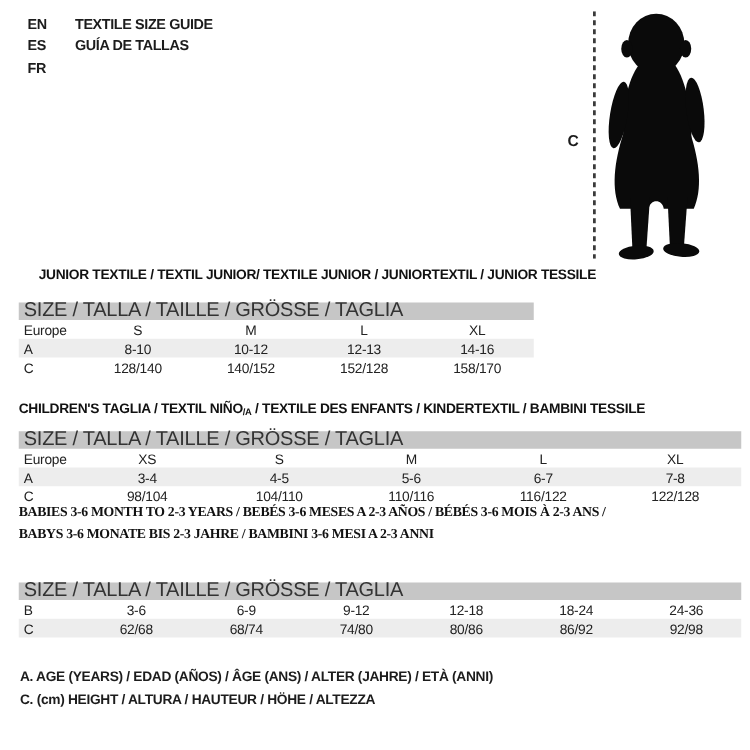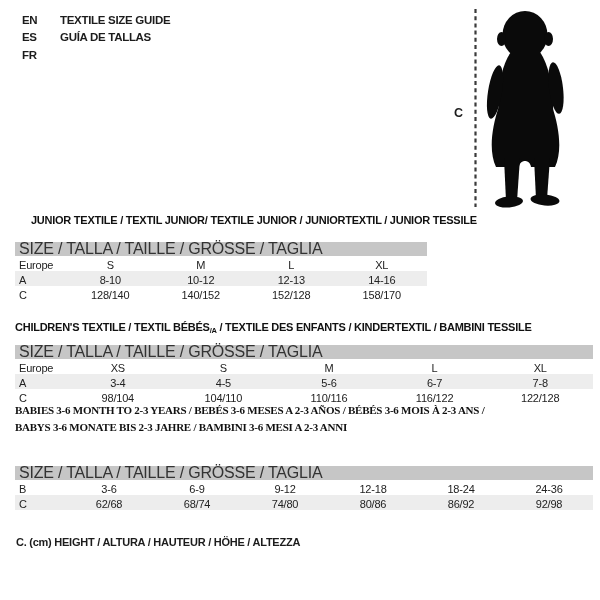--- a/index.html
+++ b/index.html
@@ -98,21 +98,21 @@
     <div class="trow">
       <span class="tlabel">C</span>
       <span class="tcell">128/140</span>
       <span class="tcell">140/152</span>
       <span class="tcell">152/128</span>
       <span class="tcell">158/170</span>
     </div>
   </div>
 
   <div class="sec-title t2title">
-    <span>CHILDREN'S TEXTILE / TEXTIL BÉBÉS</span><span class="sub">/A</span><span> / TEXTILE DES ENFANTS / KINDERTEXTIL / BAMBINI TESSILE</span>
+    <span>CHILDREN'S TAGLIA / TEXTIL NIÑO</span><span class="sub">/A</span><span> / TEXTILE DES ENFANTS / KINDERTEXTIL / BAMBINI TESSILE</span>
   </div>
   <div class="table tb2">
     <div class="tbar">
       <span>SIZE / TALLA / TAILLE / GRÖSSE / TAGLIA</span>
     </div>
     <div class="trow">
       <span class="tlabel">Europe</span>
       <span class="tcell">XS</span>
       <span class="tcell">S</span>
       <span class="tcell">M</span>
@@ -159,16 +159,17 @@
       <span class="tcell">62/68</span>
       <span class="tcell">68/74</span>
       <span class="tcell">74/80</span>
       <span class="tcell">80/86</span>
       <span class="tcell">86/92</span>
       <span class="tcell">92/98</span>
     </div>
   </div>
 
   <div class="footnotes">
+    <div class="footnote">A. AGE (YEARS) / EDAD (AÑOS) / ÂGE (ANS) / ALTER (JAHRE) / ETÀ (ANNI)</div>
     <div class="footnote">C. (cm) HEIGHT / ALTURA / HAUTEUR / HÖHE / ALTEZZA</div>
   </div>
 
 </div>
 
 </body></html>

